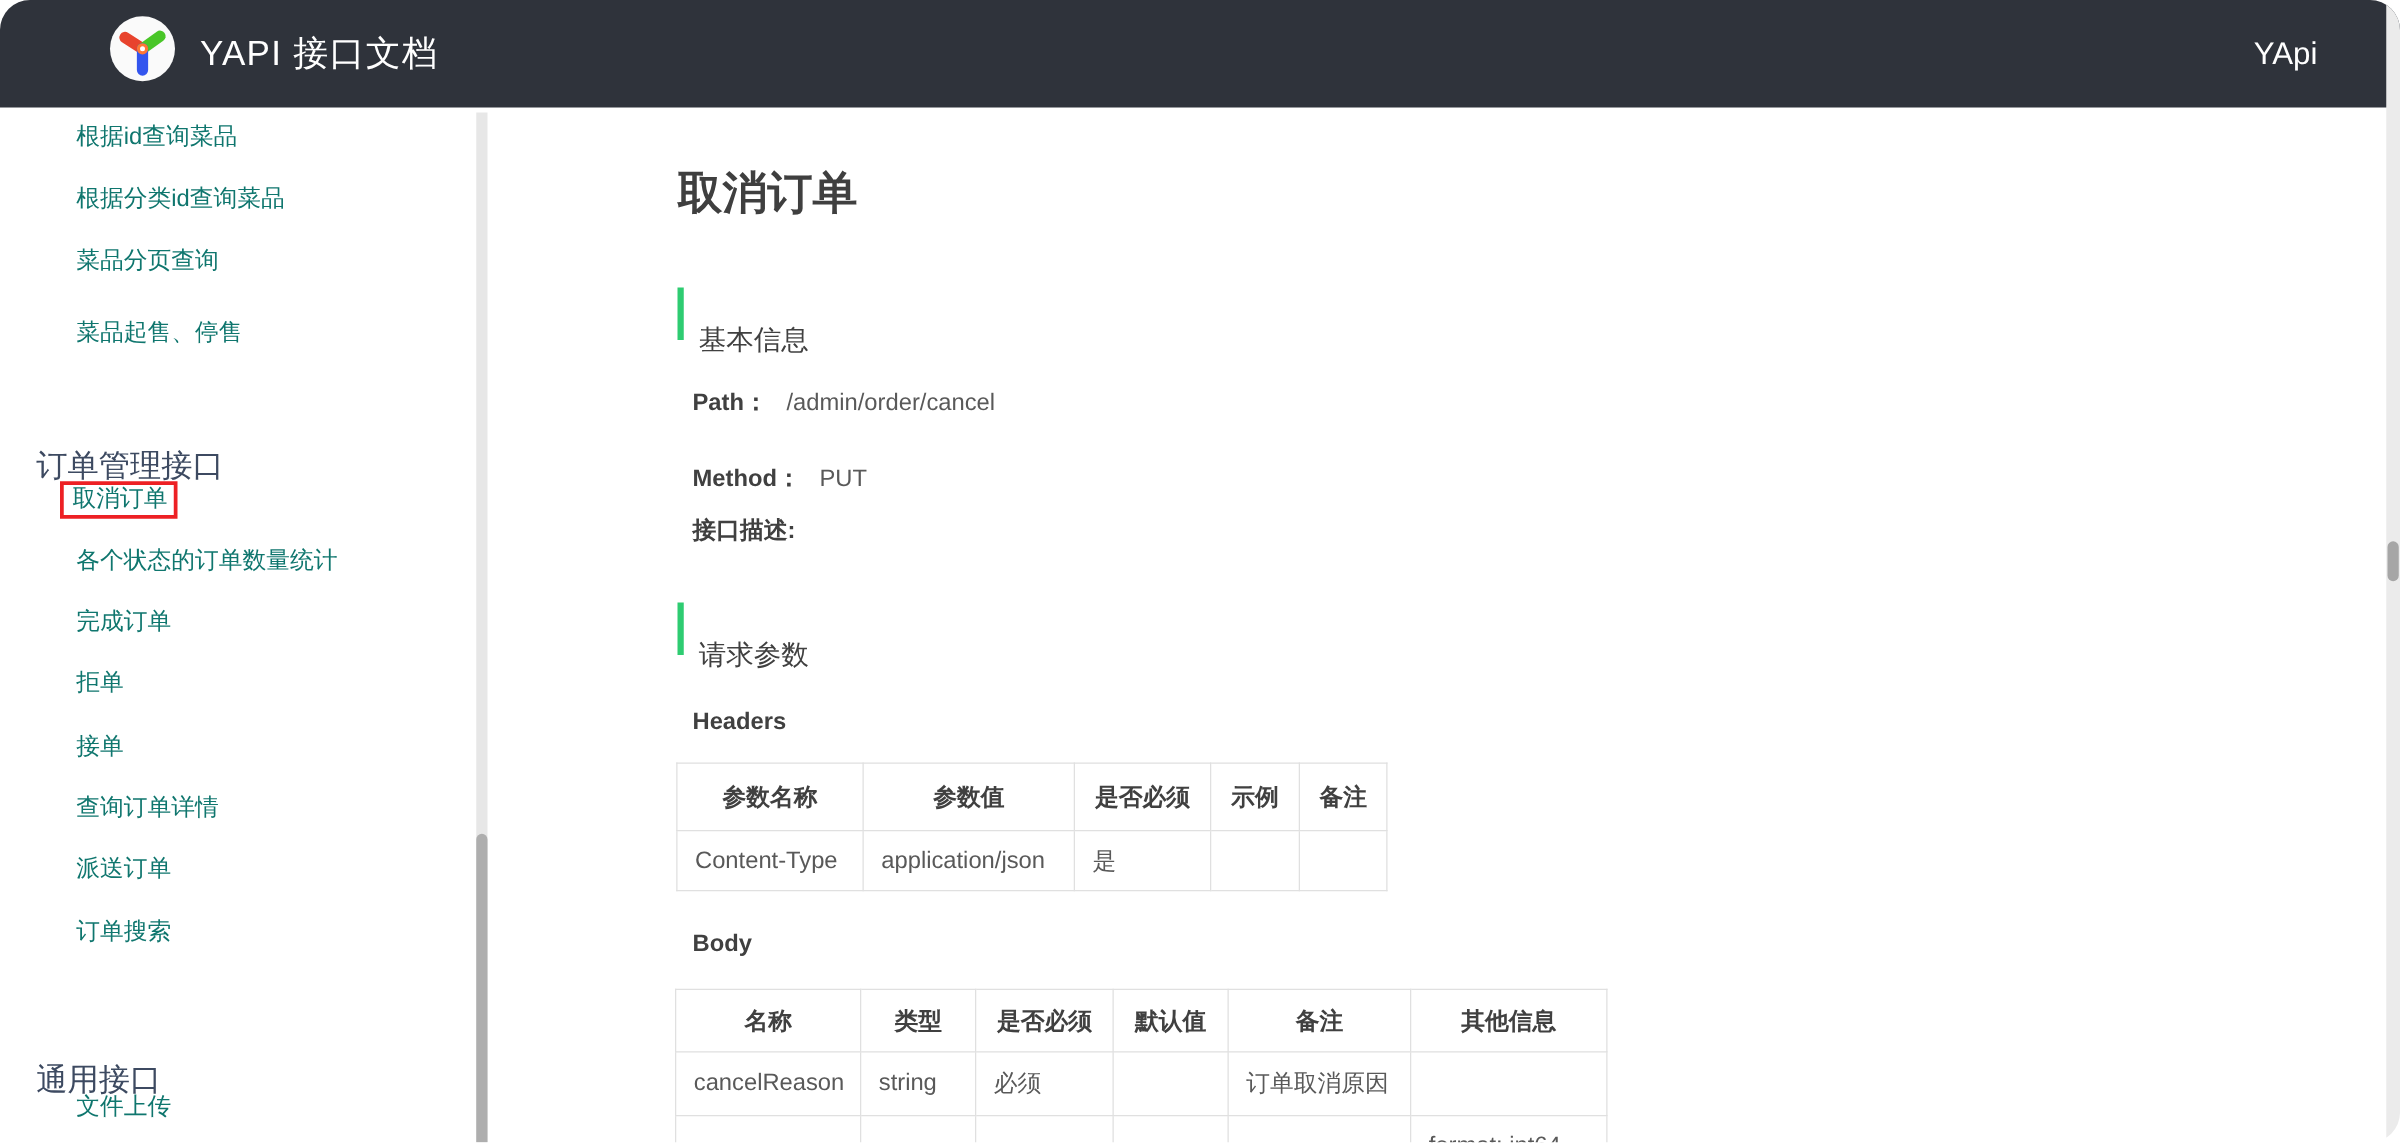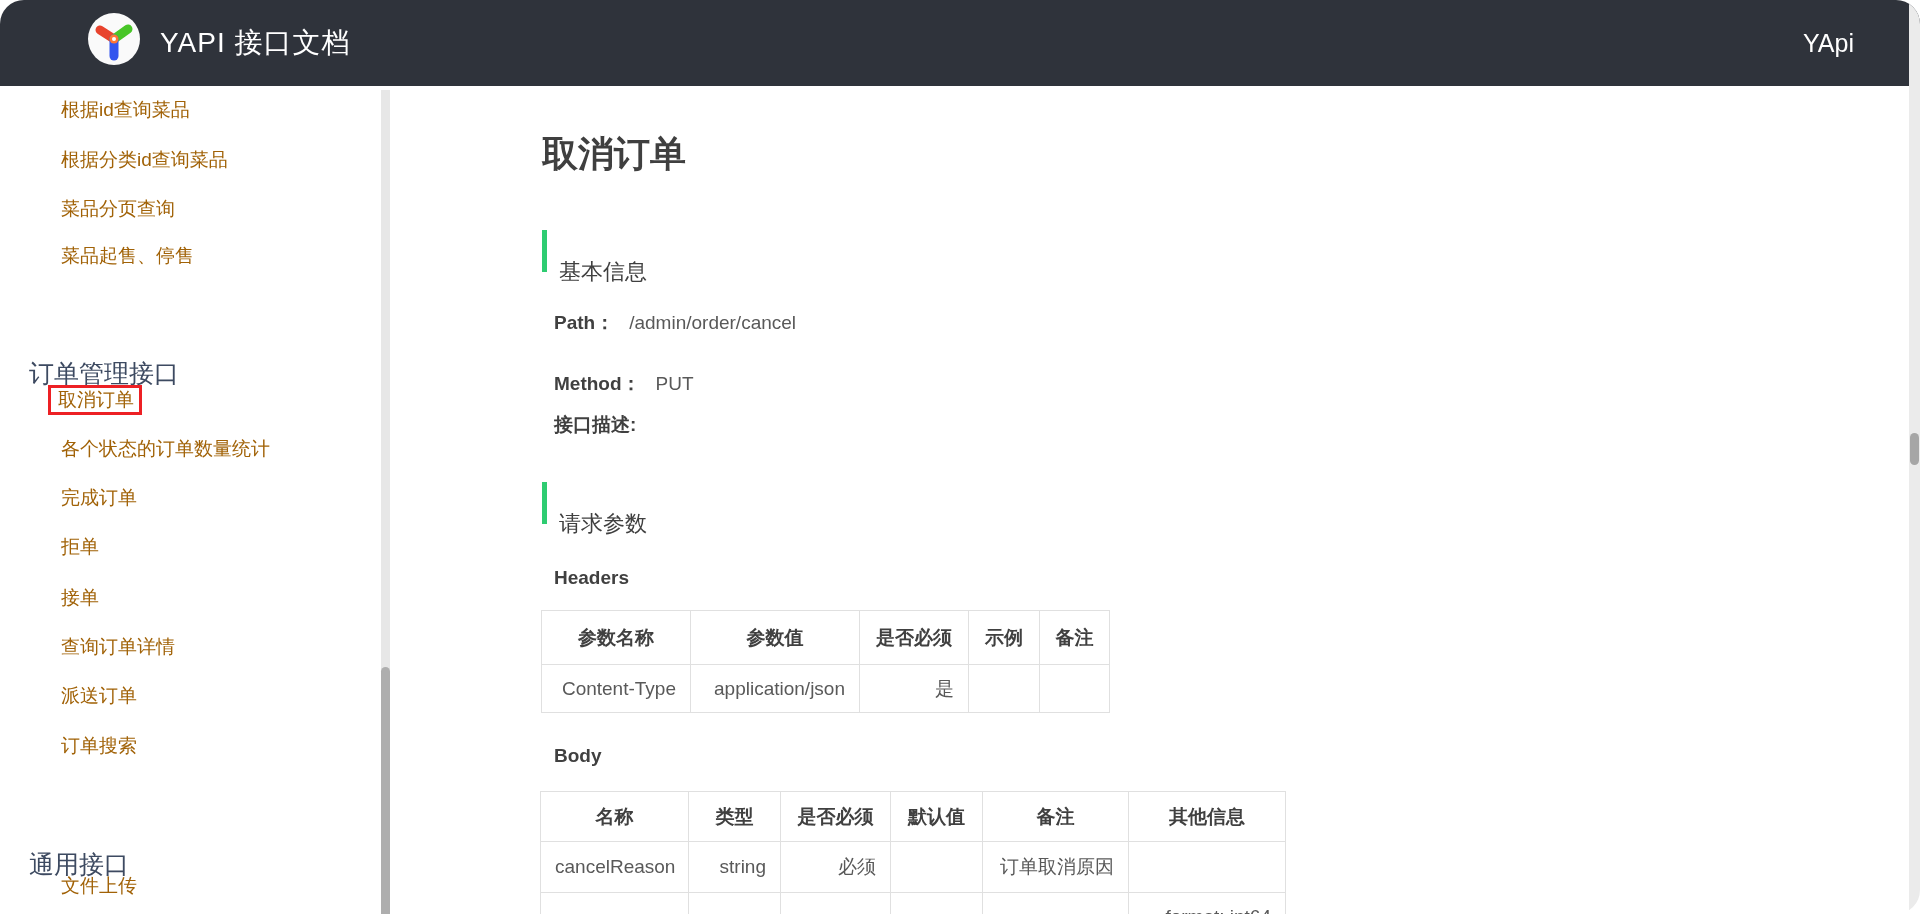--- a/index.html
+++ b/index.html
@@ -10,21 +10,21 @@
   
   .navbar { position:absolute; left:0; top:0; width:1920px; height:86px; background:#2f333b; }
   .logo-circle { position:absolute; left:88px; top:13px; width:52px; height:52px;
     background:#fafafa; border-radius:50%; }
   .nav-title { position:absolute; left:160px; top:0; height:86px; line-height:86px;
     color:#ffffff; font-size:28px; font-weight:400; letter-spacing:1px; }
   .nav-right { position:absolute; left:1803px; top:0; height:86px; line-height:86px;
     color:#ffffff; font-size:25px; font-weight:400; }
 
   
-  .sitem { position:absolute; left:61px; font-size:19px; line-height:24px; color:#a16207;
+  .sitem { position:absolute; left:61px; font-size:19px; line-height:24px; color:#0f766e;
     white-space:nowrap; cursor:pointer; }
   .ssection { position:absolute; left:29px; font-size:25px; line-height:32px; color:#3d4a61;
     white-space:nowrap; cursor:pointer;margin-top:40px; }
   .active-box { position:absolute; left:48px; top:385px; width:94px; height:30px;
     border:3px solid #ed2024; }
   .active-box .sitem { position:static; display:block; padding-left:7px; line-height:24px; }
 
   
   .side-sb-track { position:absolute; left:381px; top:90px; width:9px; height:824px; background:#e7e7e7; }
   .side-sb-thumb { position:absolute; left:381px; top:667px; width:9px; height:247px;
@@ -42,21 +42,21 @@
   .sec-title { position:absolute; font-size:22px; line-height:30px; color:#404040; font-weight:400;margin-top:21px; }
   .kv-line { position:absolute; left:554px; font-size:19px; line-height:24px; white-space:nowrap; }
   .kv-label { font-weight:bold; color:#404040;text-align:center; }
   .kv-value { color:#595959; margin-left:15px; }
   .tbl-label { position:absolute; left:554px; font-size:19px; line-height:24px;
     font-weight:bold; color:#404040; }
 
   table.t { position:absolute; border-collapse:collapse; table-layout:fixed; font-size:19px; }
   table.t th { border:1px solid #e0e0e0; font-weight:bold; color:#404040; text-align:center;
     padding:0 6px; }
-  table.t td { border:1px solid #e0e0e0; color:#595959; text-align:right; padding:0 14px;
+  table.t td { border:1px solid #e0e0e0; color:#595959; text-align:left; padding:0 14px;
     overflow:hidden; white-space:nowrap; }
 </style>
 </head>
 <body>
 
 <div class="stage">
 
   <div class="navbar">
     <div class="logo-circle">
       <svg width="52" height="52" viewBox="0 0 52 52">
@@ -67,21 +67,21 @@
         <circle cx="26" cy="26" r="2" fill="#ffffff"></circle>
       </svg>
     </div>
     <span class="nav-title">YAPI 接口文档</span>
     <span class="nav-right">YApi</span>
   </div>
 
   <div class="sitem" style="top:98px">根据id查询菜品</div>
   <div class="sitem" style="top:148px">根据分类id查询菜品</div>
   <div class="sitem" style="top:197px">菜品分页查询</div>
-  <div class="sitem" style="top:244px">菜品起售、停售</div>
+  <div class="sitem" style="top:255px">菜品起售、停售</div>
 
   <div class="ssection" style="top:317px">订单管理接口</div>
 
   <div class="active-box">
     <div class="sitem">取消订单</div>
   </div>
 
   <div class="sitem" style="top:437px">各个状态的订单数量统计</div>
   <div class="sitem" style="top:486px">完成订单</div>
   <div class="sitem" style="top:535px">拒单</div>

